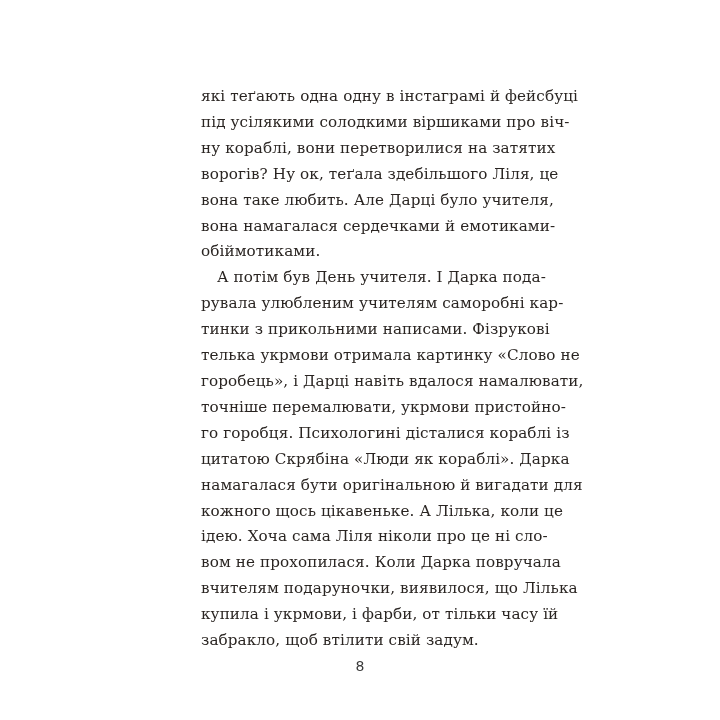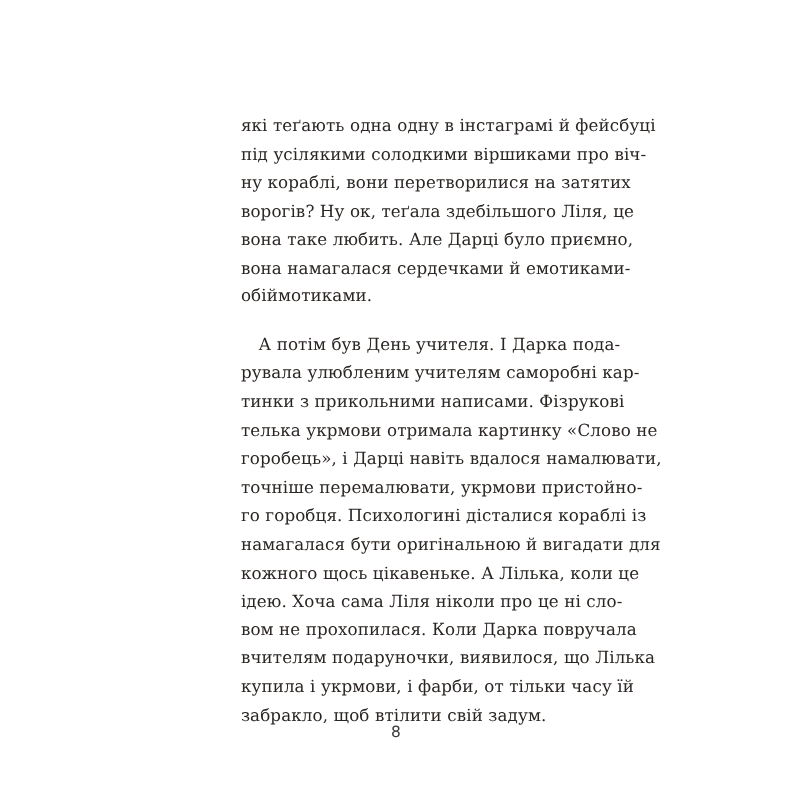--- a/index.html
+++ b/index.html
@@ -3,50 +3,51 @@
 <meta charset="utf-8">
 <style>
   html, body { margin: 0; padding: 0; background: #ffffff; }
   body { width: 720px; height: 720px; position: relative; overflow: hidden; }
   .page {
     position: absolute; left: 201px; top: 84px; width: 327px;
     font-family: "DejaVu Serif", serif;
     font-size: 15.2px; line-height: 25.9px; color: #2a2522;
     letter-spacing: 0.1px;
   }
-  .para { margin: 18px; text-align: justify; text-align-last: left; }
+  .para { margin: 0; text-align: justify; text-align-last: left; }
   .para .line { display: block; text-align: justify; text-align-last: justify; white-space: nowrap; }
   .para .line.last { text-align-last: left; }
   .para .line.first-indent { padding-left: 16px; }
   .page-number {
     position: absolute; left: 0; width: 720px; top: 658px; text-align: center;
     font-family: "DejaVu Sans", sans-serif; font-size: 14px; color: #3a3a3a;
   }
 </style>
 </head>
 <body>
 
 <div class="page">
   <p class="para">
     <span class="line">які теґають одна одну в інстаграмі й фейсбуці</span>
     <span class="line">під усілякими солодкими віршиками про віч-</span>
     <span class="line">ну кораблі, вони перетворилися на затятих</span>
     <span class="line">ворогів? Ну ок, теґала здебільшого Ліля, це</span>
-    <span class="line">вона таке любить. Але Дарці було приємно,</span>
+    <span class="line">вона таке любить. Але Дарці було учителя,</span>
     <span class="line">вона намагалася сердечками й емотиками-</span>
     <span class="line last">обіймотиками.</span>
   </p>
   <p class="para">
     <span class="line first-indent">А потім був День учителя. І Дарка пода-</span>
     <span class="line">рувала улюбленим учителям саморобні кар-</span>
     <span class="line">тинки з прикольними написами. Фізрукові</span>
     <span class="line">телька укрмови отримала картинку «Слово не</span>
     <span class="line">горобець», і Дарці навіть вдалося намалювати,</span>
     <span class="line">точніше перемалювати, укрмови пристойно-</span>
     <span class="line">го горобця. Психологині дісталися кораблі із</span>
+    <span class="line">цитатою Скрябіна «Люди як кораблі». Дарка</span>
     <span class="line">намагалася бути оригінальною й вигадати для</span>
     <span class="line">кожного щось цікавеньке. А Лілька, коли це</span>
     <span class="line">ідею. Хоча сама Ліля ніколи про це ні сло-</span>
     <span class="line">вом не прохопилася. Коли Дарка повручала</span>
     <span class="line">вчителям подаруночки, виявилося, що Лілька</span>
     <span class="line">купила і укрмови, і фарби, от тільки часу їй</span>
     <span class="line last">забракло, щоб втілити свій задум.</span>
   </p>
 
 </div>

